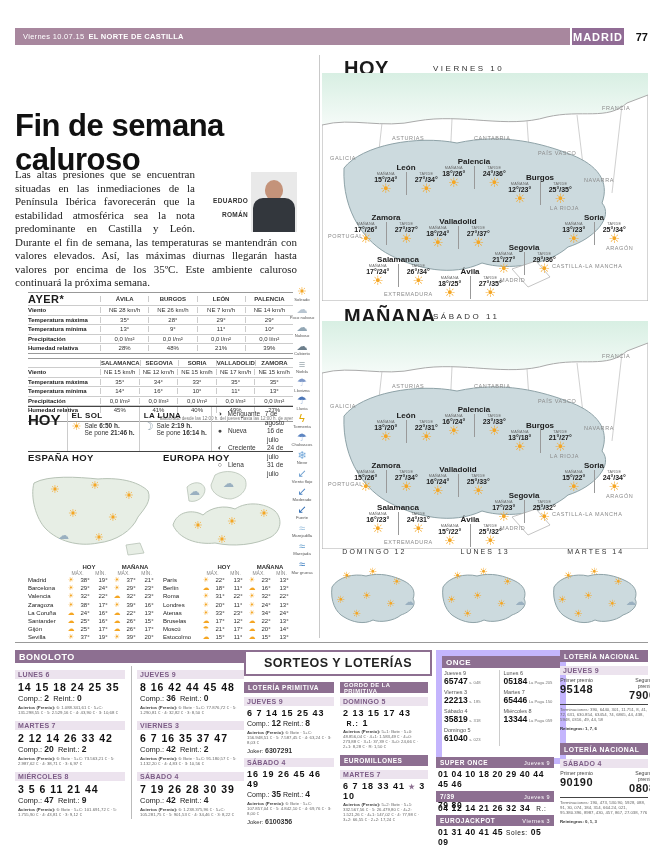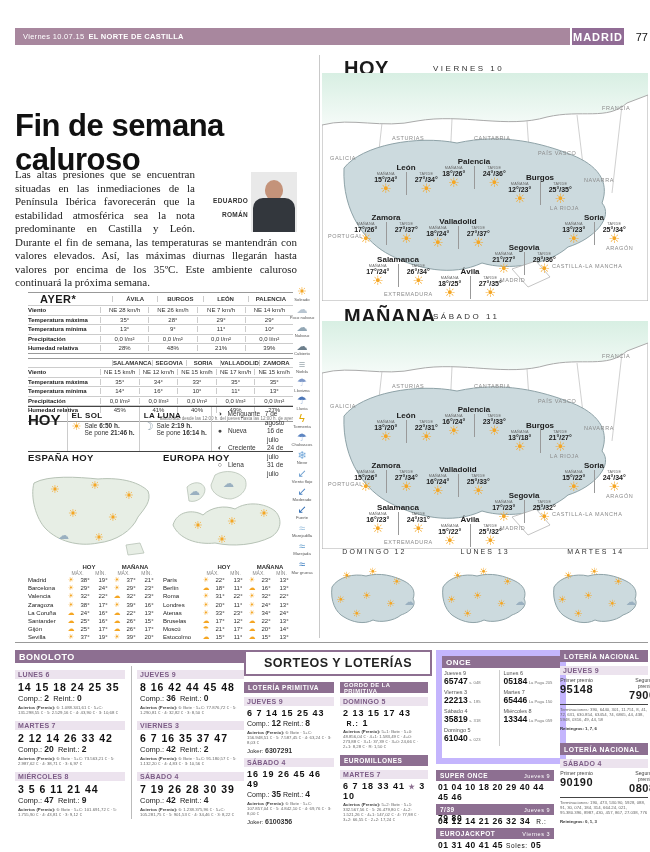--- a/index.html
+++ b/index.html
@@ -1,36 +1,36 @@
 <!DOCTYPE html>
 <html><head>
 <meta charset="utf-8">
 <style>
   html,body{margin:0;padding:0;background:#fff;}
   body{width:650px;height:852px;position:relative;font-family:"Liberation Sans",sans-serif;color:#1a1a1a;overflow:hidden;}
-  .abs{position:absolute;margin-top:13px;}
+  .abs{position:absolute;}
   
   .topbar{position:absolute;left:15px;top:28px;width:633px;height:17px;display:flex;align-items:stretch;}
   .topbar .bar{flex:1;background:#a8879e;color:#fff;font-size:7.5px;display:flex;align-items:center;padding-left:8px;letter-spacing:.3px;}
   .topbar .bar b{margin-left:4px;}
   .topbar .tiempo{width:52px;background:#916c95;color:#fff;font-weight:bold;font-size:11px;display:flex;align-items:center;justify-content:center;letter-spacing:1px;margin-left:2px;}
-  .topbar .pageno{width:24px;display:flex;align-items:center;justify-content:flex-end;font-weight:normal;font-size:11px;color:#111;}
+  .topbar .pageno{width:24px;display:flex;align-items:center;justify-content:flex-end;font-weight:bold;font-size:11px;color:#111;}
   
   .headline{position:absolute;left:15px;top:88px;width:285px;font-size:31px;line-height:34px;font-weight:800;letter-spacing:-.5px;color:#111;}
   .story{position:absolute;left:15px;top:168px;width:282px;font-family:"Liberation Serif",serif;font-size:11px;line-height:13.5px;text-align:justify;color:#222;}
   .byline{float:right;width:96px;margin:4px 0 2px 6px;display:flex;align-items:flex-start;}
   .byname{flex:1;text-align:right;font-family:"Liberation Sans",sans-serif;font-weight:bold;font-size:6.5px;color:#333;padding:22px 3px 0 0;letter-spacing:.3px;}
   .photo{width:46px;height:60px;background:#e9e9e9;position:relative;overflow:hidden;}
   .photo::before{content:"";position:absolute;left:14px;top:8px;width:18px;height:20px;border-radius:50% 50% 45% 45%;background:#c4937a;}
   .photo::after{content:"";position:absolute;left:2px;top:26px;width:42px;height:34px;border-radius:10px 10px 0 0;background:#33373d;}
   
   .ayer{position:absolute;left:28px;top:292px;width:265px;font-size:6px;}
   .ay-tbl{border-top:1px solid #999;border-bottom:1px solid #999;margin-bottom:4px;}
   .ay-row{display:flex;border-top:.5px solid #ccc;align-items:center;min-height:8.5px;}
-  .ay-row:first-child{border-top:none;margin-left:12px;}
+  .ay-row:first-child{border-top:none;}
   .ay-lbl{width:72px;font-weight:bold;color:#222;}
   .ay-title{width:72px;font-weight:800;font-size:11px;letter-spacing:.5px;}
   .ay-vals{flex:1;display:flex;}
   .ay-vals .v{flex:1;text-align:center;border-left:.5px solid #ccc;color:#333;}
   .ay-city{font-weight:bold;}
   .ay-note{font-size:4.5px;color:#777;text-align:right;margin-top:1px;}
   
   .sunmoon{position:absolute;left:28px;top:406px;width:265px;height:44px;border-top:1.5px solid #444;border-bottom:1px solid #444;display:flex;font-size:6.5px;}
   .sm-hoy{font-size:15px;font-weight:800;padding:4px 6px 0 0;}
   .sm-col{padding:4px 4px 0 4px;border-left:1px solid #ccc;}

